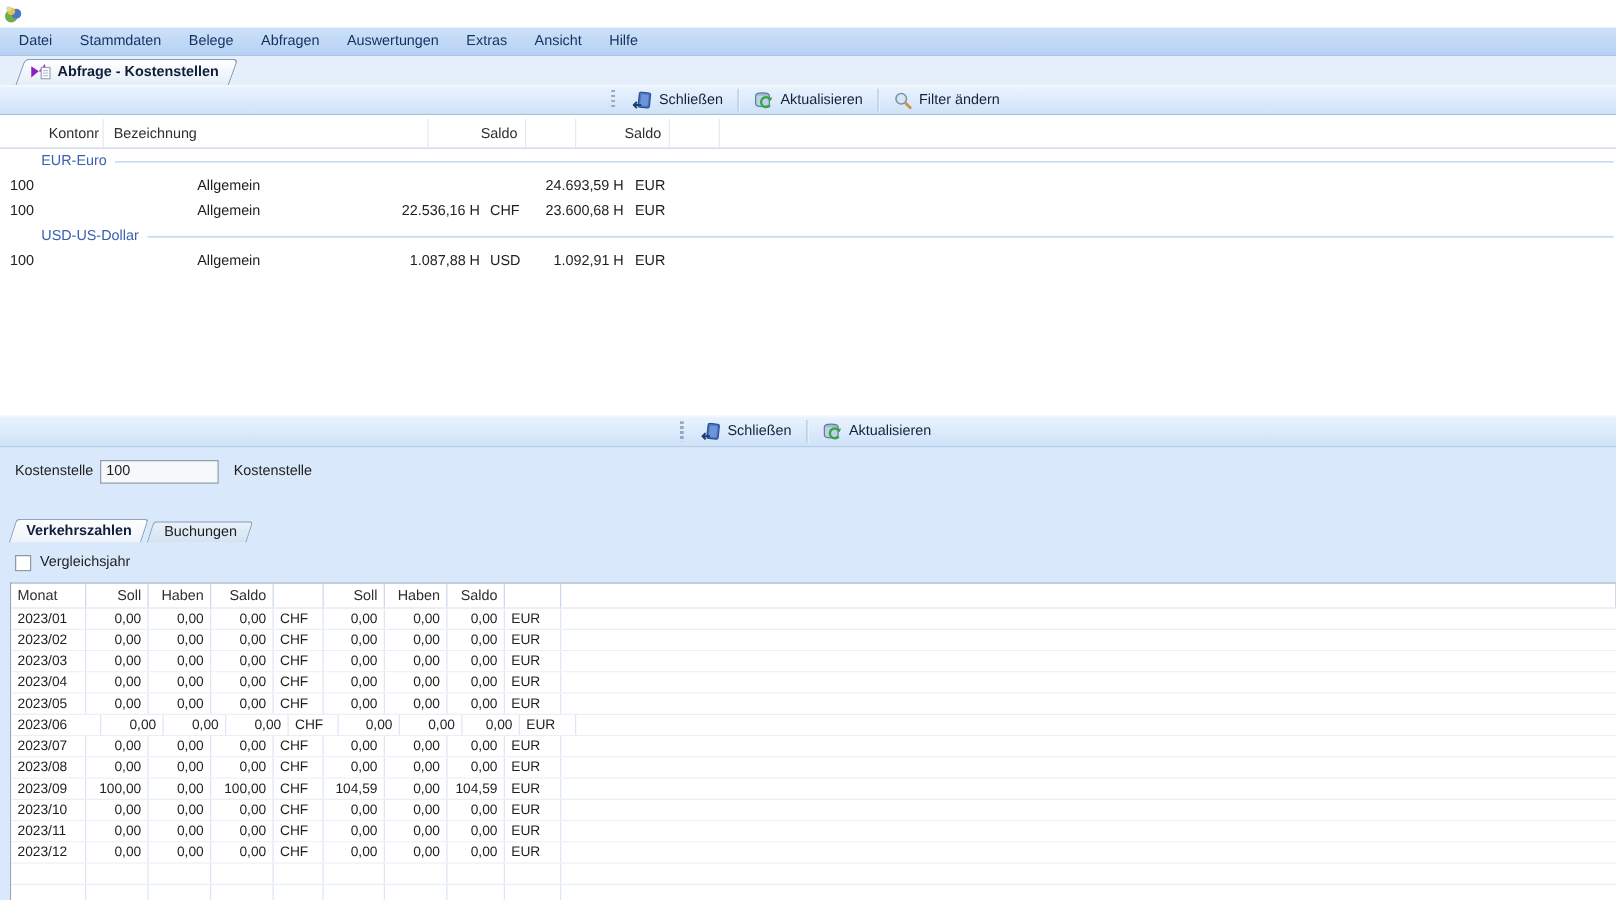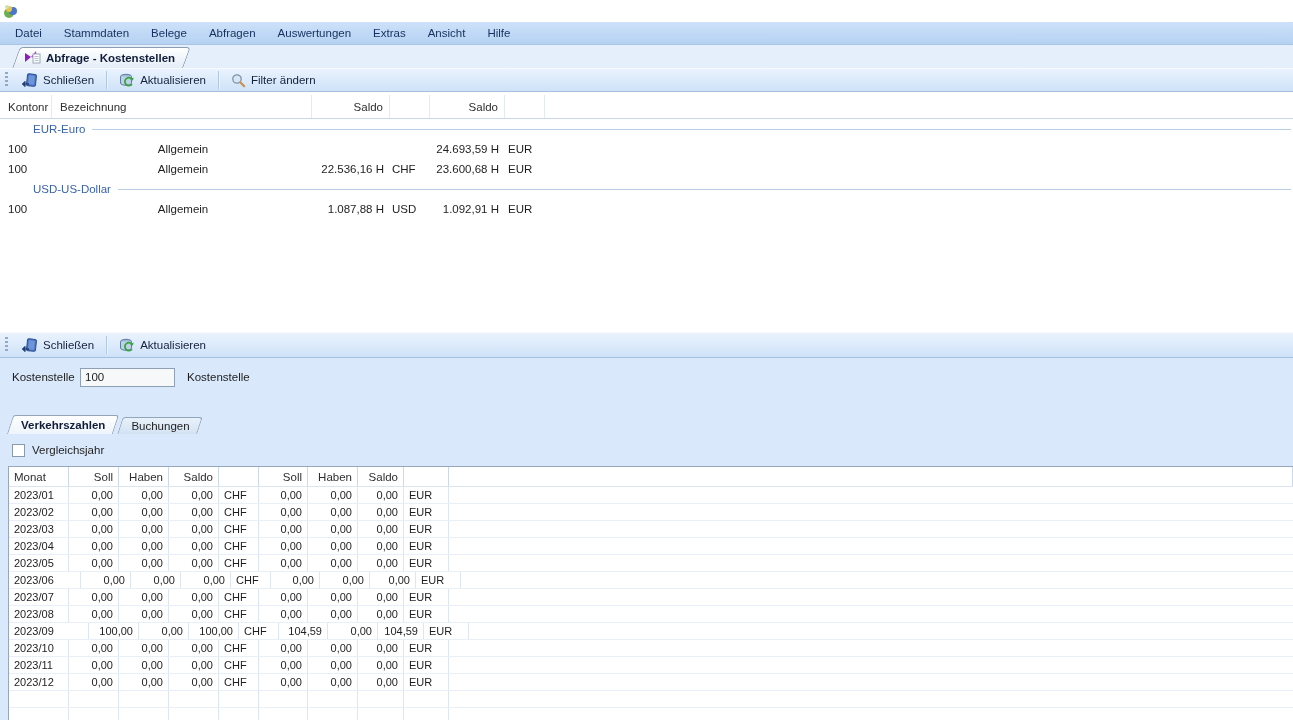--- a/index.html
+++ b/index.html
@@ -30,34 +30,34 @@
                     background:linear-gradient(#ffffff,#e4edf8);
                     border:1px solid #8b9bb0; border-bottom:none;
                     border-radius:4px 4px 0 0; z-index:0; }
   .doctab > * { position:relative; z-index:1; }
   .doctab .tab-label { font-weight:bold; color:#101c38; white-space:nowrap; }
 
   
   .toolbar { position:absolute; left:0; width:100%;
              background:linear-gradient(#eaf3fe,#cfe2f8);
              border-top:1px solid #f6faff; border-bottom:1px solid #a5bfdf;
-             display:flex; align-items:center; padding-left:4px; }
+             display:flex; align-items:center; padding-left:4px;justify-content:center; }
   .toolbar1 { top:68px; height:24px; }
   .toolbar2 { top:332px; height:26px; }
   .grip { width:3px; height:16px; margin:0 5px 0 1px;
           background:repeating-linear-gradient(to bottom,#93aac6 0 2px,transparent 2px 4px); }
   .tbtn { display:flex; align-items:center; gap:5px; padding:2px 8px; color:#14223c;
           border:1px solid transparent; border-radius:2px; cursor:default; white-space:nowrap; }
   .tsep { width:1px; height:18px; background:#b3c8e4; margin:0 3px;
           box-shadow:1px 0 0 #eef4fc; }
 
   
   .content1 { position:absolute; left:0; top:92px; width:100%; height:215px; background:#fff; }
   .qheader { display:flex; height:24px; align-items:center; margin-top:3px;
-             border-bottom:1px solid #c9d6e4; color:#2f2f2f; }
+             border-bottom:1px solid #c9d6e4; color:#2f2f2f;padding-left:31px; }
   .qheader .qcell { height:100%; display:flex; align-items:center; border-right:1px solid #e3eaf2; }
   .qrow { display:flex; height:20px; align-items:center; }
   .qcell { flex:none; padding:0 6px; white-space:nowrap; overflow:hidden; }
   .qc0 { width:52px; padding-left:8px; }
   .qc1 { width:260px; padding-left:8px;text-align:center; }
   .qc2 { width:78px; justify-content:flex-end; text-align:right; }
   .qc3 { width:40px; padding-left:2px; }
   .qc4 { width:75px; justify-content:flex-end; text-align:right; }
   .qc5 { width:40px; padding-left:3px; }
   .qgroup { display:flex; height:20px; align-items:center; padding-left:33px; color:#3a62ad; }
@@ -358,21 +358,21 @@
             <div class="gcell ar" style="width: 50px;">0,00</div>
             <div class="gcell ar" style="width: 50px;">0,00</div>
             <div class="gcell " style="width: 40px;">CHF</div>
             <div class="gcell ar" style="width: 49px;">0,00</div>
             <div class="gcell ar" style="width: 50px;">0,00</div>
             <div class="gcell ar" style="width: 46px;">0,00</div>
             <div class="gcell " style="width: 45px;">EUR</div>
             <div class="gcell gfill"></div>
           </div>
           <div class="grow">
-            <div class="gcell " style="width: 80px;">2023/09</div>
+            <div class="gcell " style="width: 60px;">2023/09</div>
             <div class="gcell ar" style="width: 50px;">100,00</div>
             <div class="gcell ar" style="width: 50px;">0,00</div>
             <div class="gcell ar" style="width: 50px;">100,00</div>
             <div class="gcell " style="width: 40px;">CHF</div>
             <div class="gcell ar" style="width: 49px;">104,59</div>
             <div class="gcell ar" style="width: 50px;">0,00</div>
             <div class="gcell ar" style="width: 46px;">104,59</div>
             <div class="gcell " style="width: 45px;">EUR</div>
             <div class="gcell gfill"></div>
           </div>

